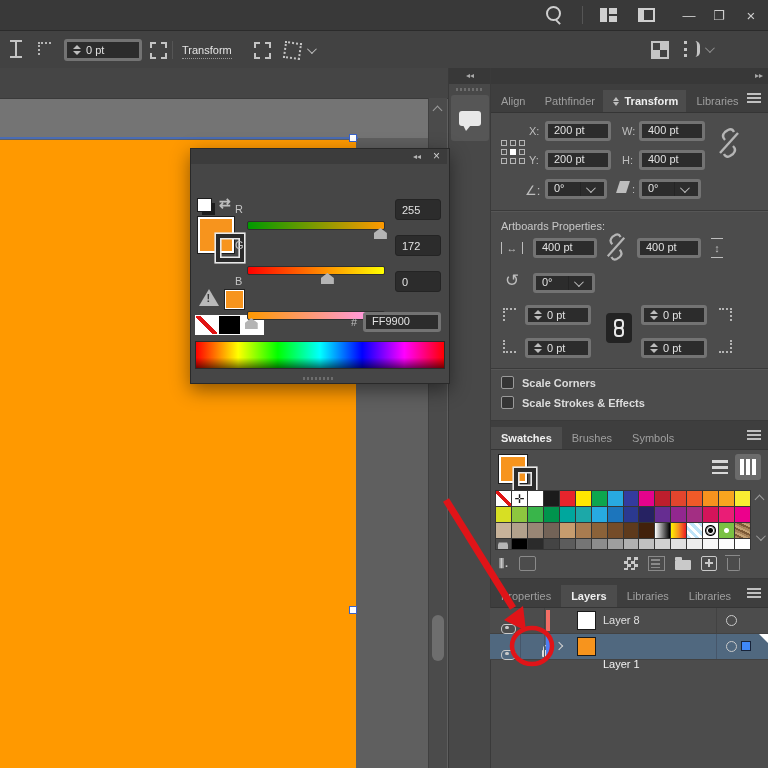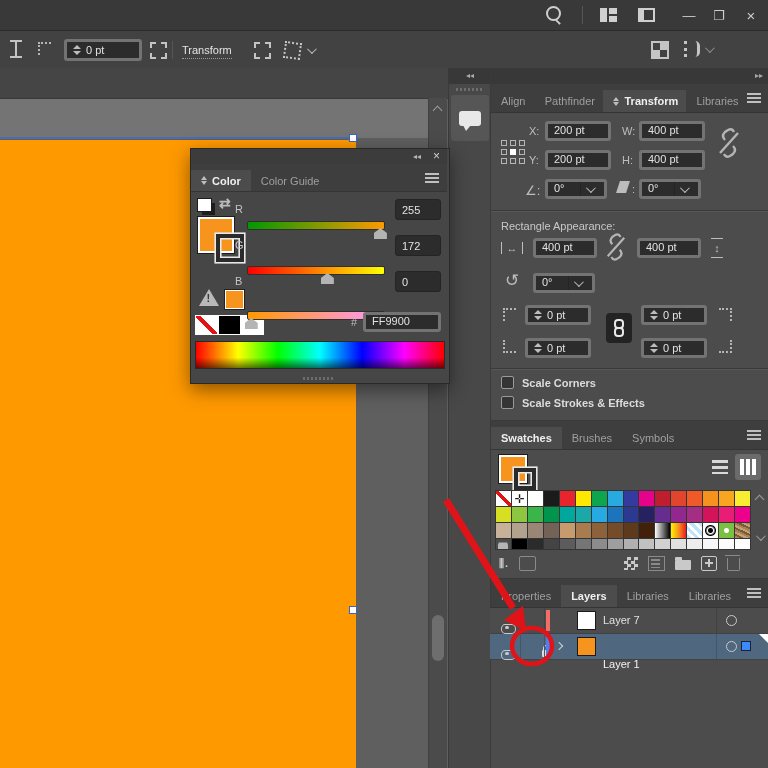--- a/index.html
+++ b/index.html
@@ -234,21 +234,21 @@
     <span class="abs" style="left:141px;top:115px;color:#bdbdbd;">:</span>
     <div class="abs field combo" style="left:148px;top:111px;width:62px;">
       <span>0°</span>
       <span class="chev-zone">
           <i class="chev-d"></i>
         </span>
     </div>
 
     <div class="abs divider-h" style="left:0;top:142px;width:278px;"></div>
 
-    <div class="abs" style="left:10px;top:152px;color:#c8c8c8;">Rectangle Appearance:</div>
+    <div class="abs" style="left:10px;top:152px;color:#c8c8c8;">Artboards Properties:</div>
     <span class="abs" style="left:10px;top:174px;width:20px;text-align:center;color:#bdbdbd;border-left:1.6px solid #bdbdbd;border-right:1.6px solid #bdbdbd;">↔</span>
     <div class="abs field" style="left:42px;top:170px;width:64px;">
         <span>400 pt</span>
       </div>
     <svg class="abs" style="left:114px;top:165px;" width="22" height="28" viewBox="0 0 24 30">
       <path d="M8 12 Q4 8 8 4 L11 2 Q15 0 17 4" fill="none" stroke="#b5b5b5" stroke-width="2.4"></path>
       <path d="M16 18 Q20 22 16 26 L13 28 Q9 30 7 26" fill="none" stroke="#b5b5b5" stroke-width="2.4"></path>
       <line x1="3" y1="25" x2="21" y2="5" stroke="#b5b5b5" stroke-width="2.4"></line>
     </svg>
     <div class="abs field" style="left:146px;top:170px;width:64px;">
@@ -413,21 +413,21 @@
       <span class="hamburger" style="margin:9px 8px 0 auto;"></span>
     </div>
   </div>
 
   <div class="layer-row" style="top:608px;background:#4c4c4c;">
     <span class="abs eye" style="left:11px;top:8px;"></span>
     <span class="abs" style="left:30px;top:0;width:1px;height:25px;background:#424242;"></span>
     <span class="abs" style="left:54px;top:0;width:1px;height:25px;background:#424242;"></span>
     <span class="colbar" style="background: rgb(244, 110, 101);"></span>
     <span class="abs layer-thumb" style="left: 87px; top: 3px; background: rgb(255, 255, 255);"></span>
-    <span class="abs" style="left:113px;top:6px;color:#e0e0e0;">Layer 7</span>
+    <span class="abs" style="left:113px;top:6px;color:#e0e0e0;">Layer 8</span>
     <span class="abs" style="left:226px;top:0;width:1px;height:25px;background:#424242;"></span>
     <span class="abs target" style="left:236px;top:7px;"></span>
   </div>
   <div class="layer-row" style="top:634px;background:#50687f;">
     <span class="abs eye" style="left:11px;top:8px;"></span>
     <span class="abs" style="left:30px;top:0;width:1px;height:25px;background:#46566a;"></span>
     <span class="abs lock" style="left:37px;top:4px;"></span>
     <span class="abs" style="left:54px;top:0;width:1px;height:25px;background:#46566a;"></span>
     <span class="colbar" style="background: rgb(79, 125, 243);"></span>
     <span class="abs chev-r" style="left:66px;top:9px;"></span>
@@ -437,31 +437,20 @@
     <span class="abs target" style="left:236px;top:7px;"></span>
     <span class="abs" style="left:251px;top:7px;width:10px;height:10px;background:#3f88f8;border:1.4px solid #16233a;box-sizing:border-box;"></span>
     <span class="abs" style="right:0;top:0;width:0;height:0;border-top:9px solid #fff;border-left:9px solid transparent;"></span>
   </div>
 
   <div class="abs" style="left:190px;top:148px;width:258px;height:234px;background:#464646;border:1px solid #292929;box-shadow:0 6px 18px rgba(0,0,0,.45);">
     <div class="abs" style="left:0;top:0;width:256px;height:15px;background:#3c3c3c;">
       <span class="abs" style="right:26px;top:0;color:#b5b5b5;font-size:8px;line-height:15px;">◂◂</span>
       <span class="abs" style="right:7px;top:0;color:#cfcfcf;font-size:12px;line-height:14px;">×</span>
     </div>
-    <div class="tabstrip" style="position:absolute;left:0;top:15px;width:256px;height:27px;">
-      <div class="tab active">
-        <span class="cycle">
-            <i class="u"></i>
-            <i class="d"></i>
-          </span>
-        <span>Color</span>
-      </div>
-      <div class="tab">Color Guide</div>
-      <span class="hamburger" style="margin:9px 8px 0 auto;"></span>
-    </div>
 
     <div class="abs" style="left:6px;top:49px;width:13px;height:12px;background:#fff;border:1.4px solid #1d1d1d;box-shadow:4px 4px 0 -1px #1d1d1d;"></div>
     <span class="abs" style="left:28px;top:46px;color:#bdbdbd;font-size:14px;font-weight:bold;">⇄</span>
     <div class="abs proxy-fill" style="left:7px;top:68px;width:32px;height:32px;"></div>
     <div class="abs proxy-stroke" style="left:25px;top:85px;width:20px;height:20px;"></div>
     <div class="abs warn" style="left:8px;top:140px;"></div>
     <div class="abs" style="left:34px;top:141px;width:17px;height:17px;background:#f7941d;border:1.6px solid #fff;outline:1px solid #222;"></div>
     <div class="abs row" style="left:4px;top:166px;">
       <span class="sw-none" style="display:block;width:21px;height:18px;border:1.4px solid #fff;position:relative;"></span>
       <span style="display:block;width:21px;height:18px;border:1.4px solid #fff;background:#000;"></span>

